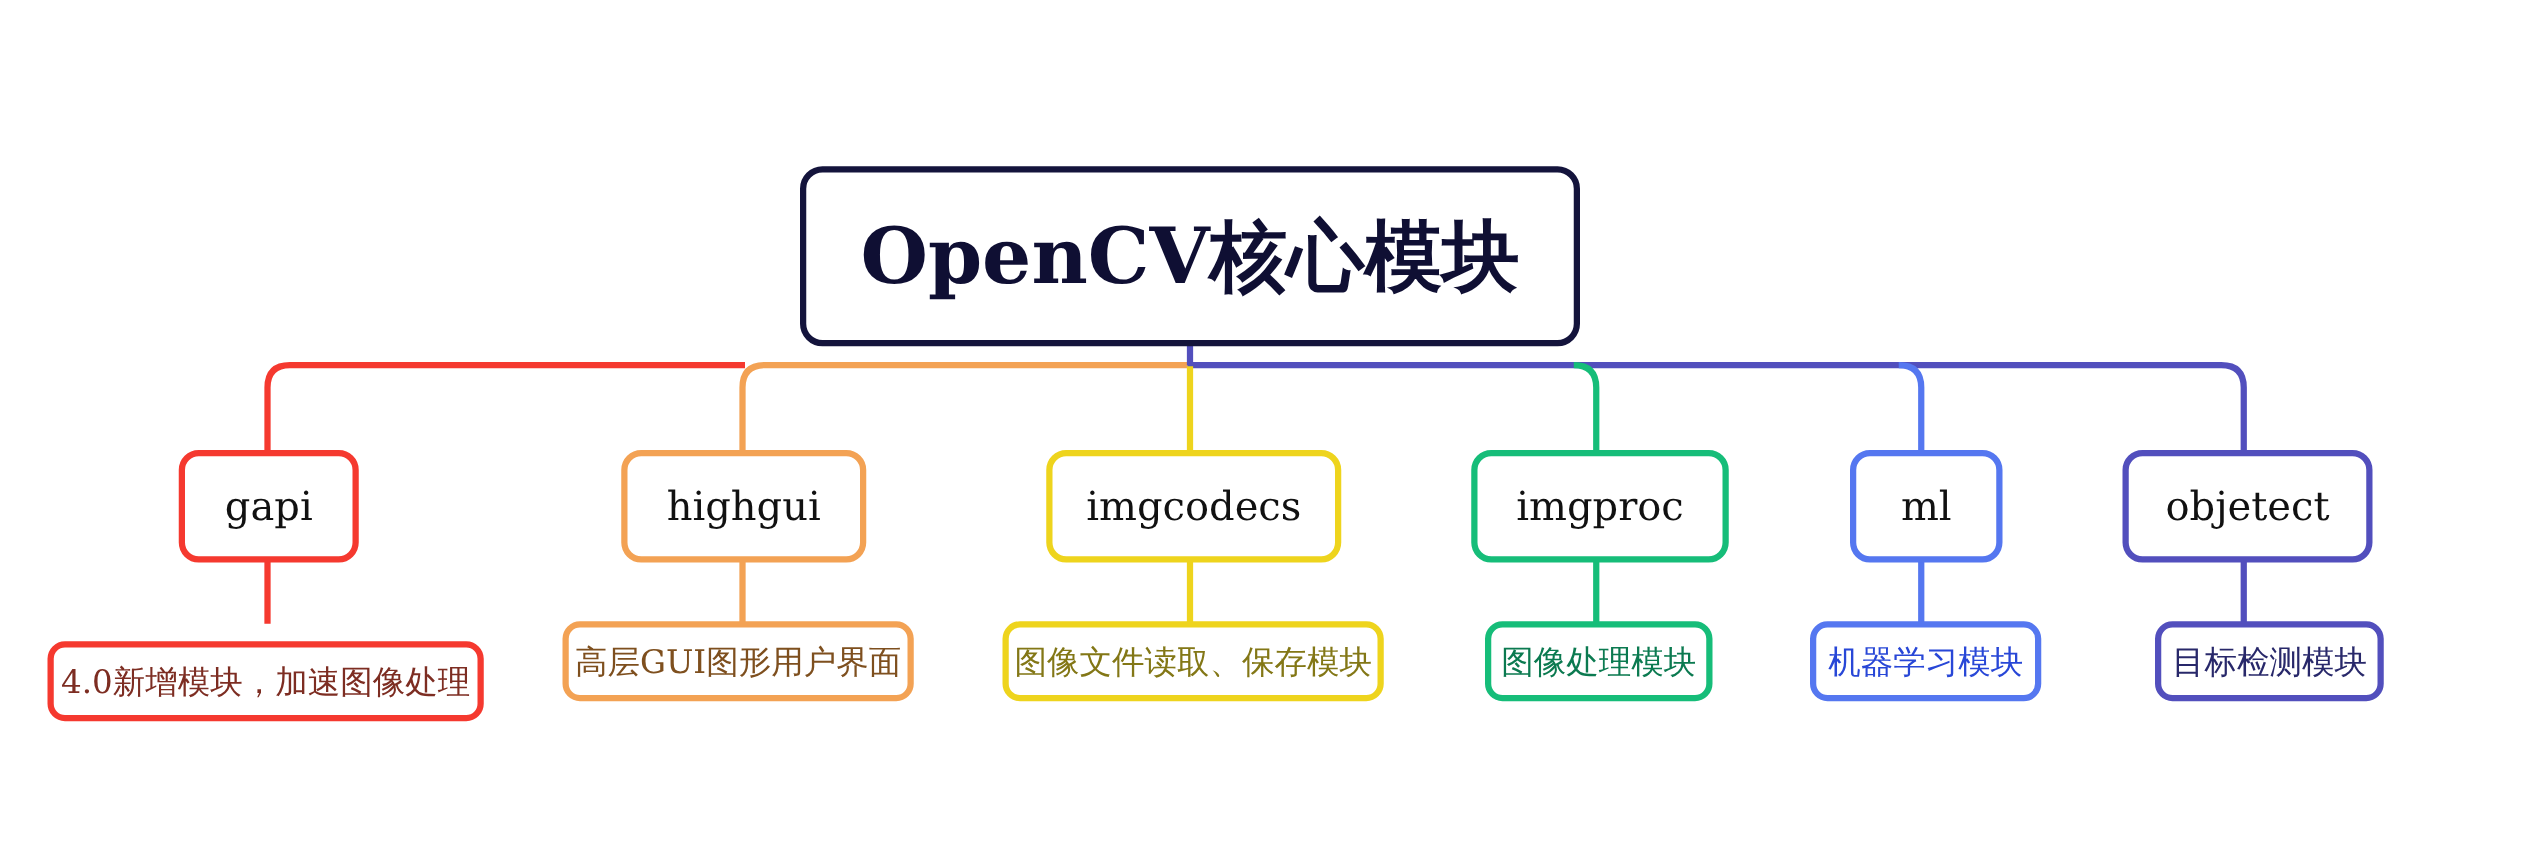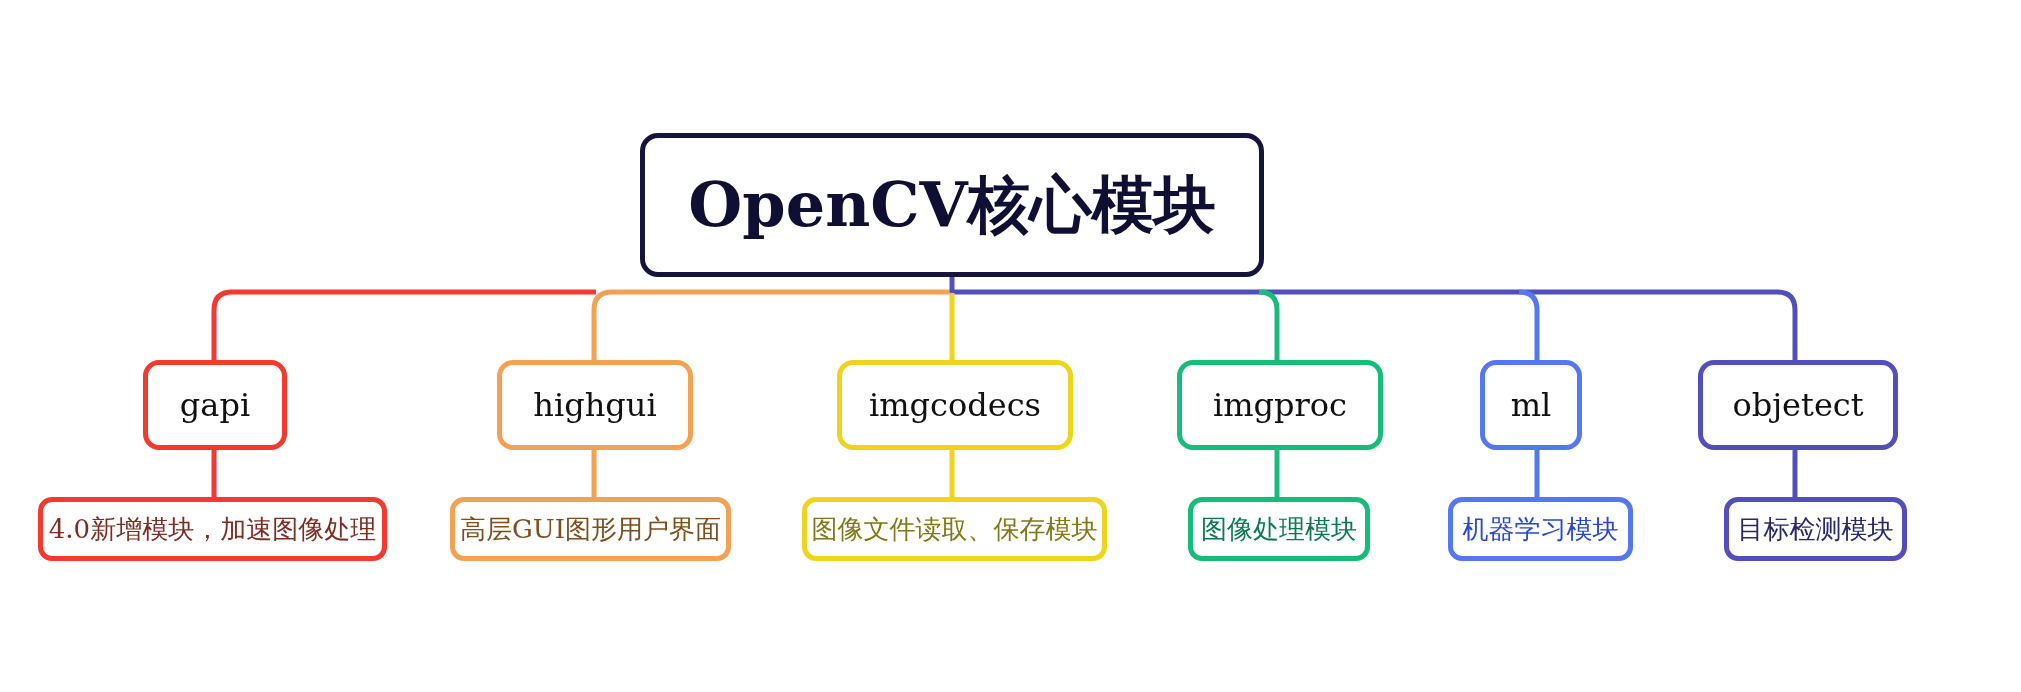--- a/index.html
+++ b/index.html
@@ -33,21 +33,21 @@
   .desc{
     top:497px;height:64px;
     border:5px solid;border-radius:14px;
     font-size:26px;
   }
   
   .n-gapi{left:143px;width:144px;}      .d-gapi{left:38px;width:349px;}
   .n-highgui{left:497px;width:196px;}   .d-highgui{left:450px;width:281px;}
   .n-imgcodecs{left:837px;width:236px;} .d-imgcodecs{left:802px;width:305px;justify-content:center;}
   .n-imgproc{left:1177px;width:206px;}  .d-imgproc{left:1188px;width:182px;}
-  .n-ml{left:1480px;width:102px;}       .d-ml{left:1448px;width:185px;}
+  .n-ml{left:1480px;width:122px;}       .d-ml{left:1448px;width:185px;}
   .n-objetect{left:1698px;width:200px;} .d-objetect{left:1705px;width:183px;}
 </style>
 </head>
 <body>
 
 <div id="canvas">
 
   <svg id="lines" viewBox="0 0 2021 692" aria-hidden="true">
 
     <path d="M214 362 V310 Q214 292 232 292 H596 M214 448 V499" style="stroke: rgb(245, 57, 47);"></path>
@@ -61,21 +61,21 @@
     <path d="M1519 292 Q1537 292 1537 310 V362 M1537 448 V499" style="stroke: rgb(85, 119, 240);"></path>
   </svg>
 
   <div class="box root" style="border-color: rgb(20, 20, 60); color: rgb(15, 15, 51);">
     <span>OpenCV核心模块</span>
   </div>
 
   <div class="box node n-gapi" style="border-color: rgb(245, 57, 47);">
     <span>gapi</span>
   </div>
-  <div class="box desc d-gapi" style="border-color: rgb(245, 57, 47); color: rgb(125, 45, 34);">
+  <div class="box desc d-gapi" style="border-color: rgb(245, 57, 47); color: rgb(125, 45, 34); margin-top: 16px;">
     <span>4.0新增模块，加速图像处理</span>
   </div>
 
   <div class="box node n-highgui" style="border-color: rgb(243, 162, 84);">
     <span>highgui</span>
   </div>
   <div class="box desc d-highgui" style="border-color: rgb(243, 162, 84); color: rgb(126, 79, 30);">
     <span>高层GUI图形用户界面</span>
   </div>
 

